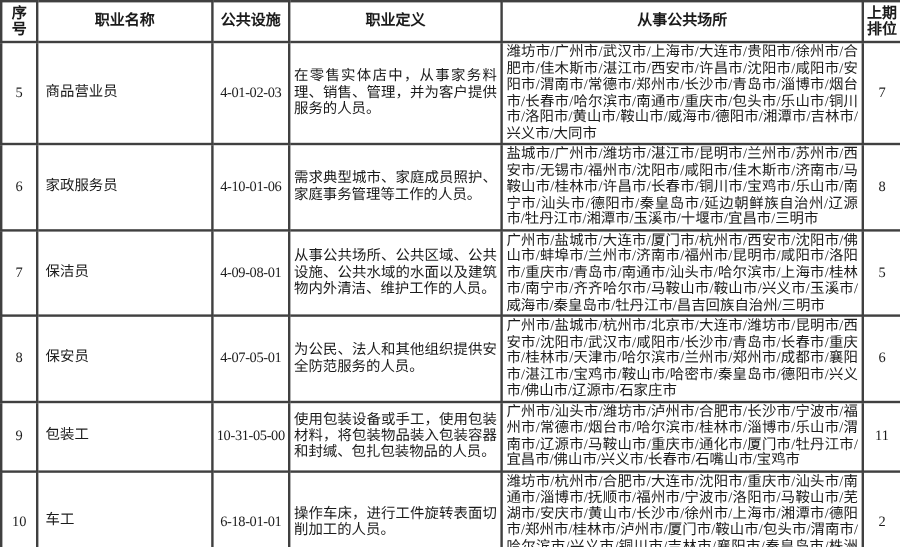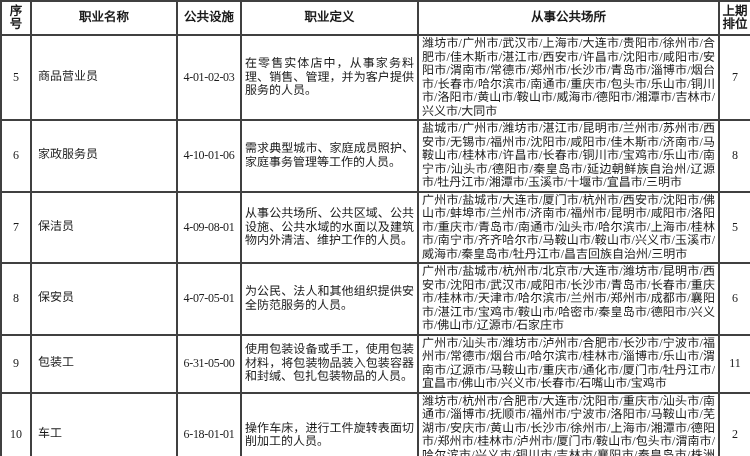--- a/index.html
+++ b/index.html
@@ -103,21 +103,21 @@
     <td class="c-name">保安员</td>
     <td class="c-code">4-07-05-01</td>
     <td class="c-def">为公民、法人和其他组织提供安全防范服务的人员。</td>
     <td class="c-cities">广州市/盐城市/杭州市/北京市/大连市/潍坊市/昆明市/西安市/沈阳市/武汉市/咸阳市/长沙市/青岛市/长春市/重庆市/桂林市/天津市/哈尔滨市/兰州市/郑州市/成都市/襄阳市/湛江市/宝鸡市/鞍山市/哈密市/秦皇岛市/德阳市/兴义市/佛山市/辽源市/石家庄市</td>
     <td class="c-rank">6</td>
   </tr>
 
   <tr>
     <td class="c-serial">9</td>
     <td class="c-name">包装工</td>
-    <td class="c-code">6-31-05-00</td>
+    <td class="c-code">10-31-05-00</td>
     <td class="c-def">使用包装设备或手工，使用包装材料，将包装物品装入包装容器和封缄、包扎包装物品的人员。</td>
     <td class="c-cities">广州市/汕头市/潍坊市/泸州市/合肥市/长沙市/宁波市/福州市/常德市/烟台市/哈尔滨市/桂林市/淄博市/乐山市/渭南市/辽源市/马鞍山市/重庆市/通化市/厦门市/牡丹江市/宜昌市/佛山市/兴义市/长春市/石嘴山市/宝鸡市</td>
     <td class="c-rank">11</td>
   </tr>
 
   <tr>
     <td class="c-serial">10</td>
     <td class="c-name">车工</td>
     <td class="c-code">6-18-01-01</td>
     <td class="c-def">操作车床，进行工件旋转表面切削加工的人员。</td>

